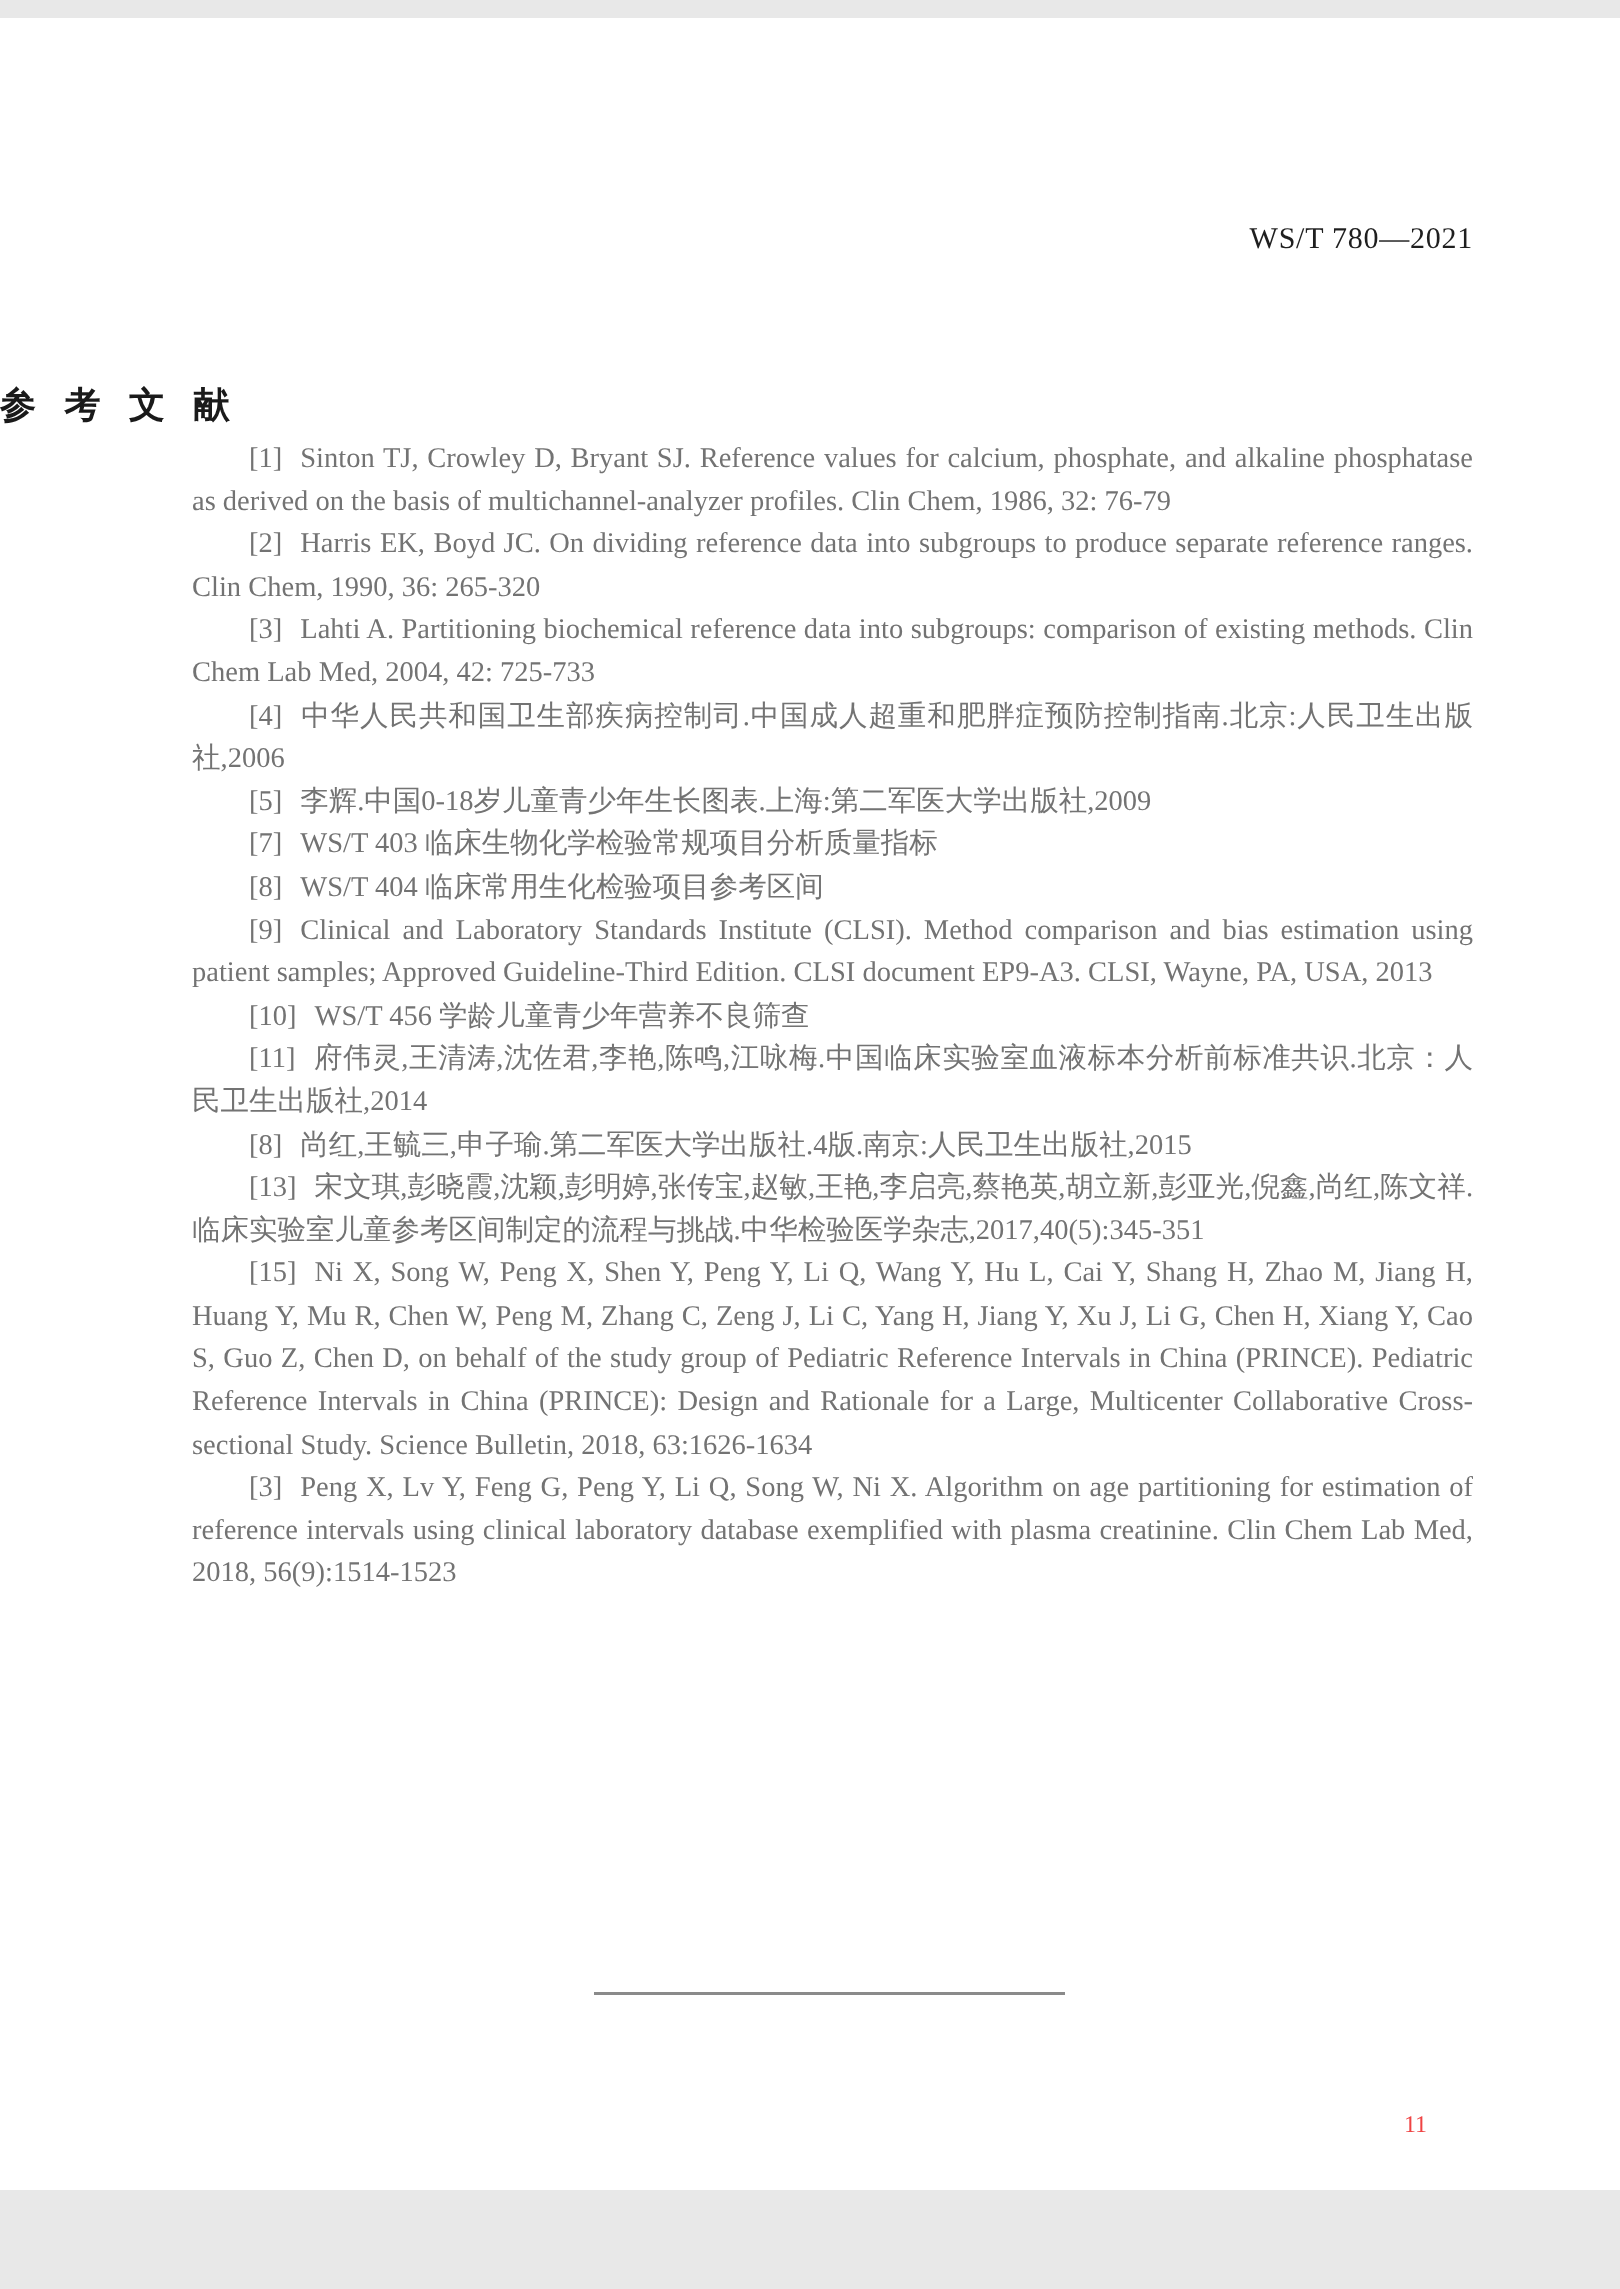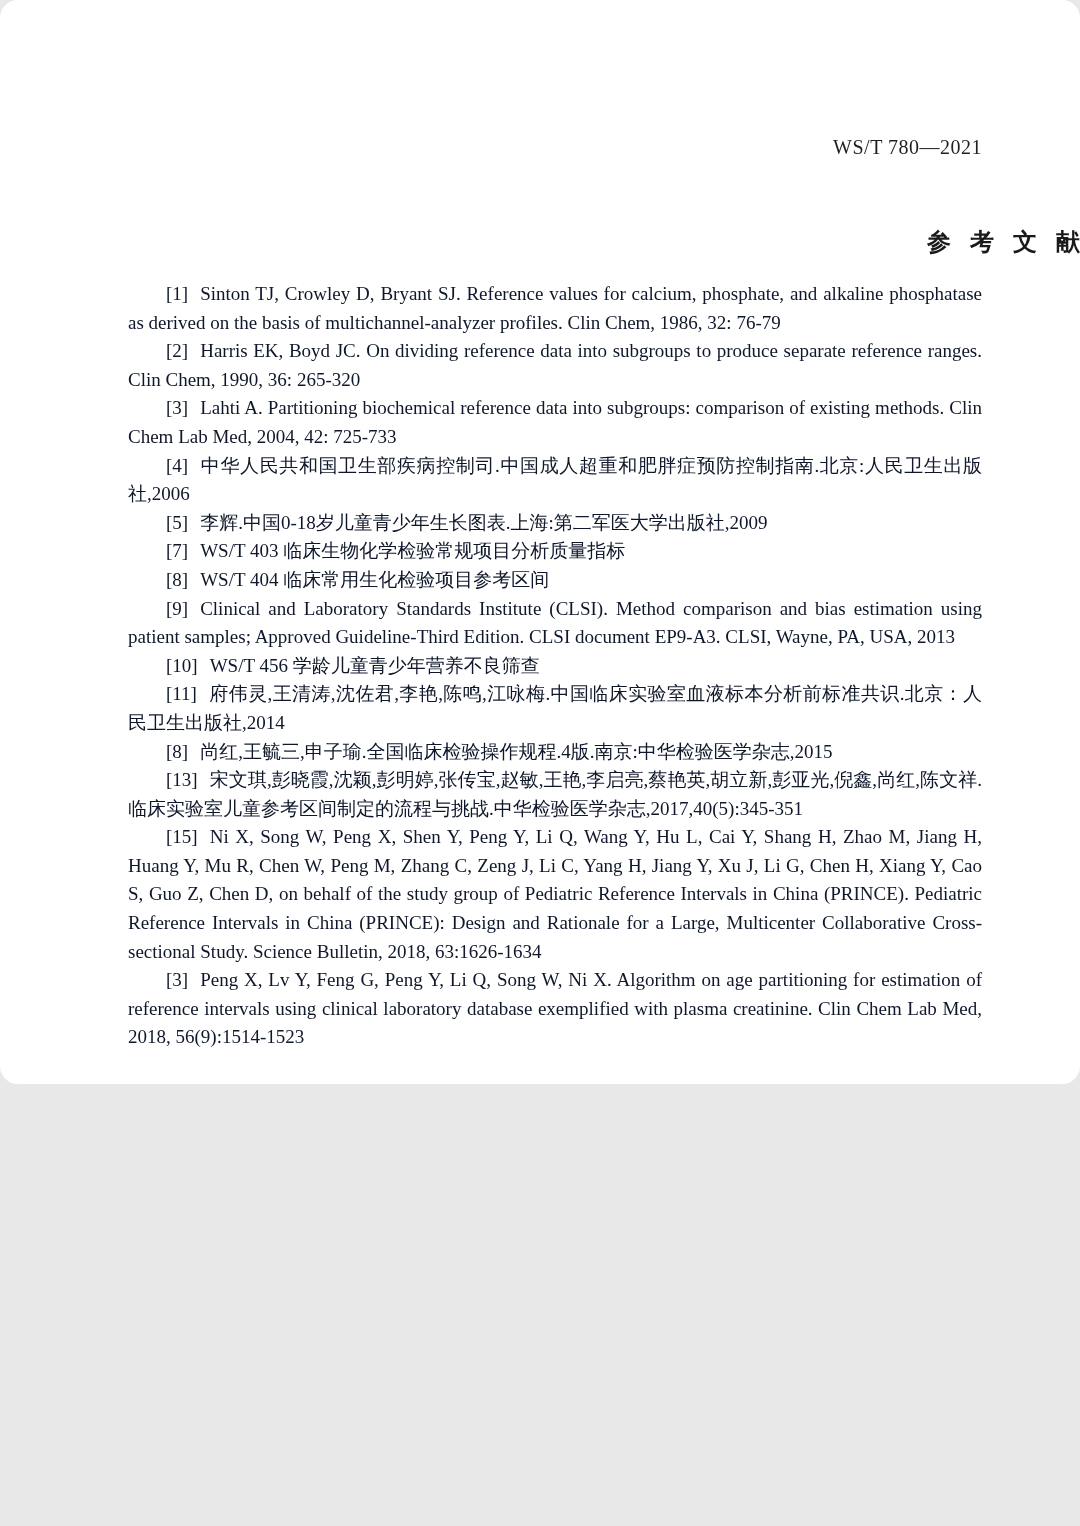--- a/index.html
+++ b/index.html
@@ -3,61 +3,60 @@
 <meta charset="utf-8">
 <style>
   html, body {
     margin: 0;
     padding: 0;
     background: #e8e8e8;
   }
   .page {
     position: relative;
     width: 1080px;
-    height: 1084px;
-    margin: 0 auto;
+    height: 1448px;
+    margin: 12px auto;
     background: #ffffff;
     color: #2b2b2b;
     font-family: "Liberation Serif", "DejaVu Serif", serif;
     overflow: hidden;
-    border-radius: 18px;
   }
   .doc-code {
     position: absolute;
     top: 136px;
     right: 98px;
     font-size: 20px;
     letter-spacing: 0.5px;
     color: #1f1f1f;
     white-space: nowrap;
   }
   .doc-title {
     position: absolute;
-    top: 210px;
+    top: 226px;
     left: 0;
     width: 100%;
-    text-align: right;
+    text-align: left;
     font-size: 24px;
     font-weight: bold;
     word-spacing: 13px;
     color: #1a1a1a;
   }
   .reference-list {
     position: absolute;
     top: 280px;
     left: 128px;
     width: 854px;
     font-size: 19px;
     line-height: 28.6px;
     text-align: justify;
   }
   .ref {
     margin: 0;
     text-indent: 2em;
-    color: #0f172a;
+    color: #737373;
   }
   .ref-label {
     margin-right: 12px;
   }
   .divider {
     position: absolute;
     top: 1316px;
     left: 396px;
     width: 314px;
     height: 0;
@@ -95,21 +94,21 @@
   <p class="ref"><span class="ref-label">[7]</span><span class="ref-text">WS/T 403 临床生物化学检验常规项目分析质量指标</span></p>
 
   <p class="ref"><span class="ref-label">[8]</span><span class="ref-text">WS/T 404 临床常用生化检验项目参考区间</span></p>
 
   <p class="ref"><span class="ref-label">[9]</span><span class="ref-text">Clinical and Laboratory Standards Institute (CLSI). Method comparison and bias estimation using patient samples; Approved Guideline-Third Edition. CLSI document EP9-A3. CLSI, Wayne, PA, USA, 2013</span></p>
 
   <p class="ref"><span class="ref-label">[10]</span><span class="ref-text">WS/T 456 学龄儿童青少年营养不良筛查</span></p>
 
   <p class="ref"><span class="ref-label">[11]</span><span class="ref-text">府伟灵,王清涛,沈佐君,李艳,陈鸣,江咏梅.中国临床实验室血液标本分析前标准共识.北京：人民卫生出版社,2014</span></p>
 
-  <p class="ref"><span class="ref-label">[8]</span><span class="ref-text">尚红,王毓三,申子瑜.全国临床检验操作规程.4版.南京:中华检验医学杂志,2015</span></p>
+  <p class="ref"><span class="ref-label">[8]</span><span class="ref-text">尚红,王毓三,申子瑜.第二军医大学出版社.4版.南京:人民卫生出版社,2015</span></p>
 
   <p class="ref"><span class="ref-label">[13]</span><span class="ref-text">宋文琪,彭晓霞,沈颖,彭明婷,张传宝,赵敏,王艳,李启亮,蔡艳英,胡立新,彭亚光,倪鑫,尚红,陈文祥.临床实验室儿童参考区间制定的流程与挑战.中华检验医学杂志,2017,40(5):345-351</span></p>
 
 
   <p class="ref"><span class="ref-label">[15]</span><span class="ref-text">Ni X, Song W, Peng X, Shen Y, Peng Y, Li Q, Wang Y, Hu L, Cai Y, Shang H, Zhao M, Jiang H, Huang Y, Mu R, Chen W, Peng M, Zhang C, Zeng J, Li C, Yang H, Jiang Y, Xu J, Li G, Chen H, Xiang Y, Cao S, Guo Z, Chen D, on behalf of the study group of Pediatric Reference Intervals in China (PRINCE). Pediatric Reference Intervals in China (PRINCE): Design and Rationale for a Large, Multicenter Collaborative Cross-sectional Study. Science Bulletin, 2018, 63:1626-1634</span></p>
 
   <p class="ref"><span class="ref-label">[3]</span><span class="ref-text">Peng X, Lv Y, Feng G, Peng Y, Li Q, Song W, Ni X. Algorithm on age partitioning for estimation of reference intervals using clinical laboratory database exemplified with plasma creatinine. Clin Chem Lab Med, 2018, 56(9):1514-1523</span></p>
 </div>
 
   <div class="divider"></div>

